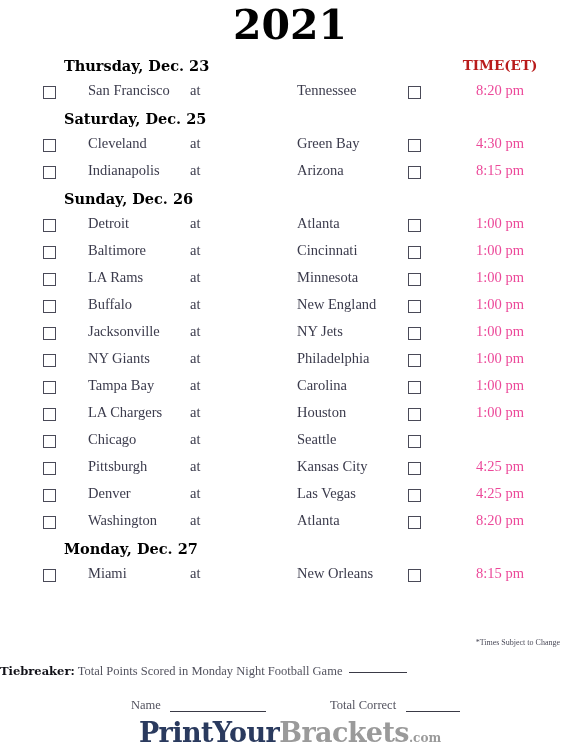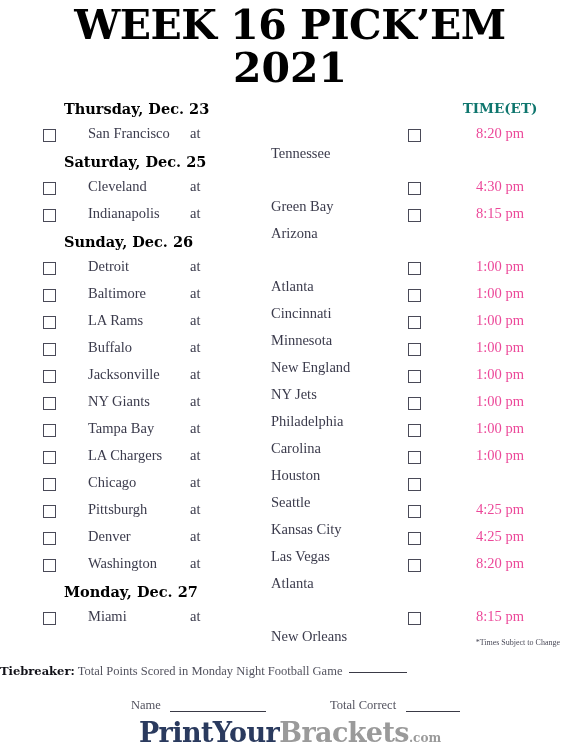--- a/index.html
+++ b/index.html
@@ -60,21 +60,21 @@
   }
   .dayhead .timehead {
     position: absolute;
     left: 440px;
     width: 120px;
     top: 2px;
     text-align: center;
     font-family: "DejaVu Serif", "Liberation Serif", serif;
     font-weight: bold;
     font-size: 13.5px;
-    color: #0f766e;
+    color: #b91c1c;
     letter-spacing: 0px;
   }
 
   
   .cbox {
     position: absolute;
     top: 5px;
     width: 13px;
     height: 13px;
     border: 1px solid #4a4a58;
@@ -85,21 +85,21 @@
   .cbox.home { left: 408px; }
 
   .team {
     position: absolute;
     top: 1px;
     font-size: 14.5px;
     color: #3b3b4c;
     white-space: nowrap;
   }
   .team.away { left: 66px; margin-left: 22px; }
-  .team.home { left: 271px; margin-top: 20px; }
+  .team.home { left: 297px; }
 
   .at {
     position: absolute;
     left: 190px;
     top: 1px;
     font-size: 14.5px;
     color: #3b3b4c;
   }
 
   .time {
@@ -209,21 +209,20 @@
     font-family: "DejaVu Serif", "Liberation Serif", serif;
     font-weight: bold;
     font-size: 12px;
     color: #9a9a9a;
   }
 </style>
 </head>
 <body>
 
 <div class="title-block">
-  <div class="title-line line1">WEEK 16 PICK’EM</div>
   <div class="title-line line2">2021</div>
 </div>
 
 <div class="sheet" id="sheet">
     <div class="dayhead">
       <div class="daylabel">Thursday, Dec. 23</div>
       <div class="timehead">TIME(ET)</div>
     </div>
     <div class="row">
       <span class="cbox away"></span>

